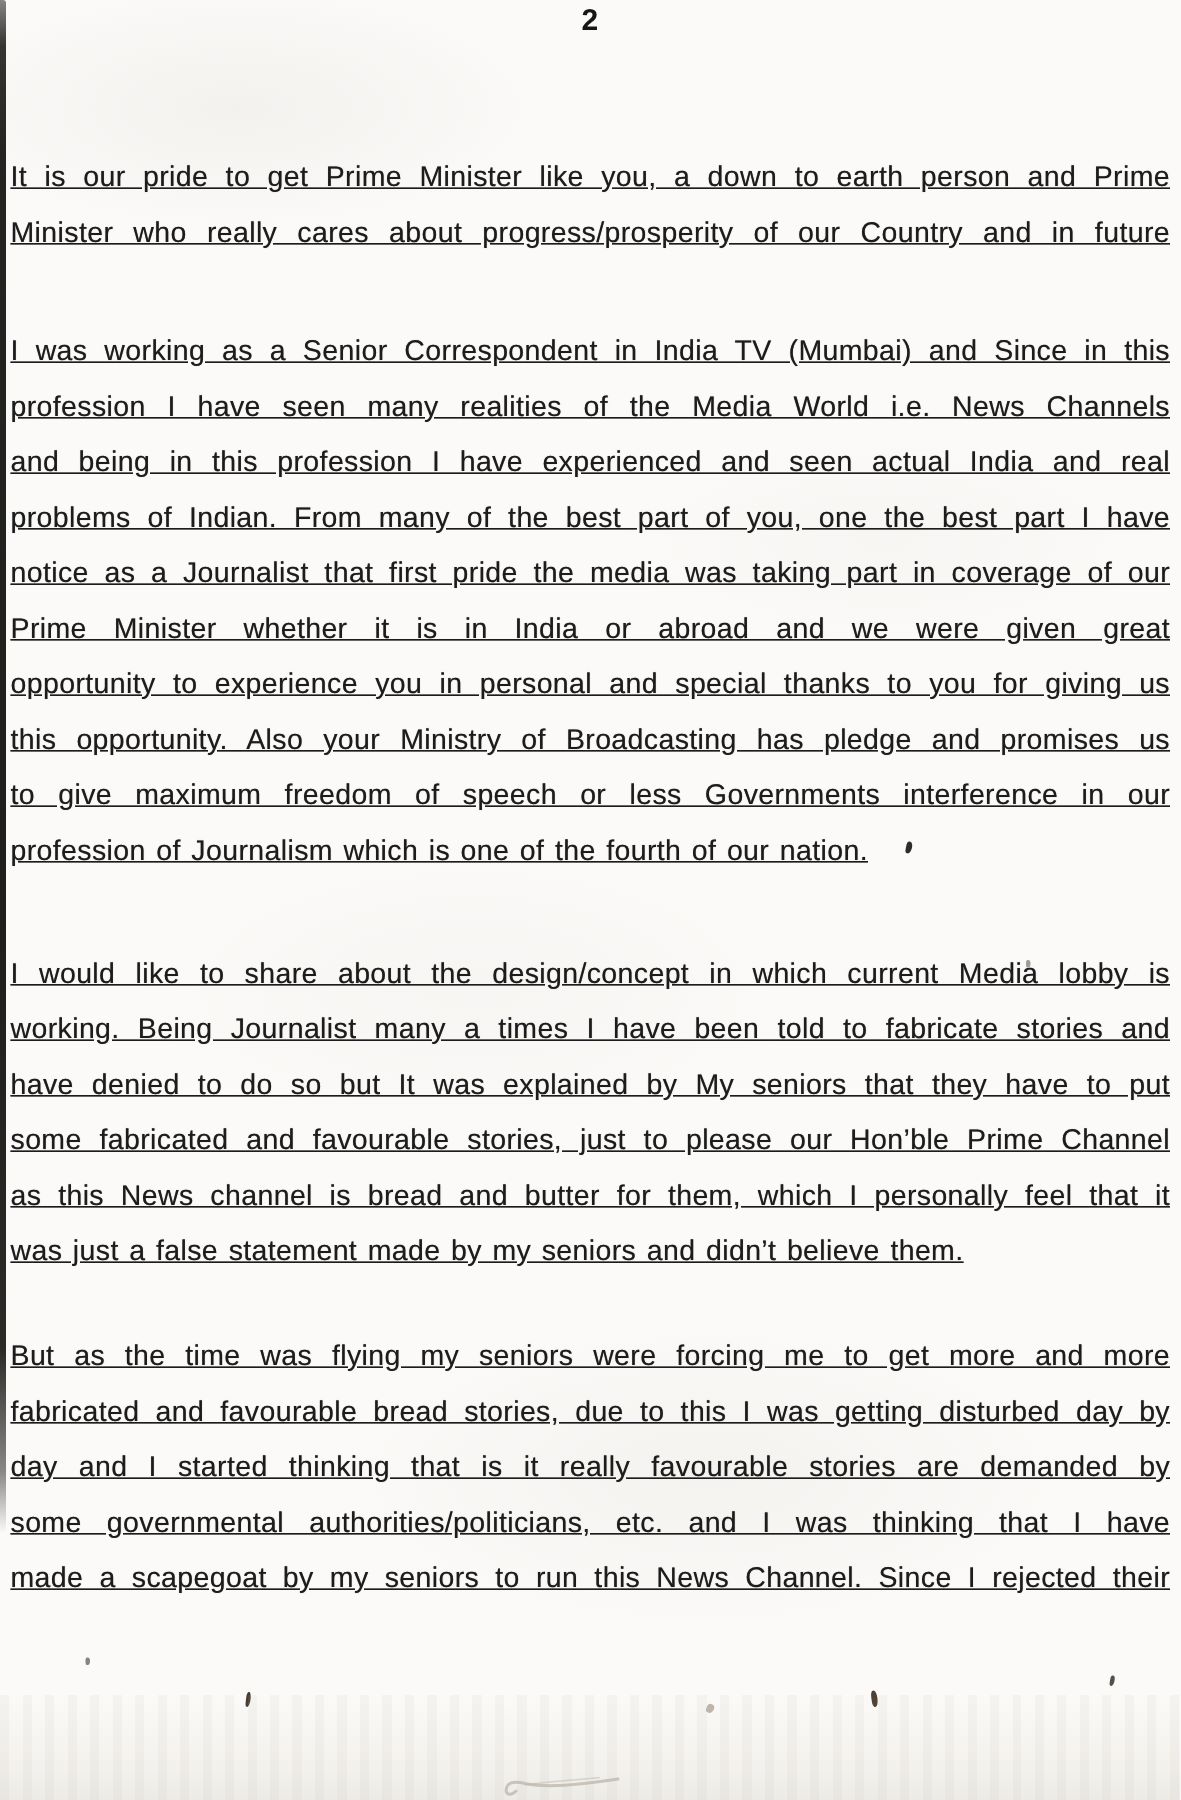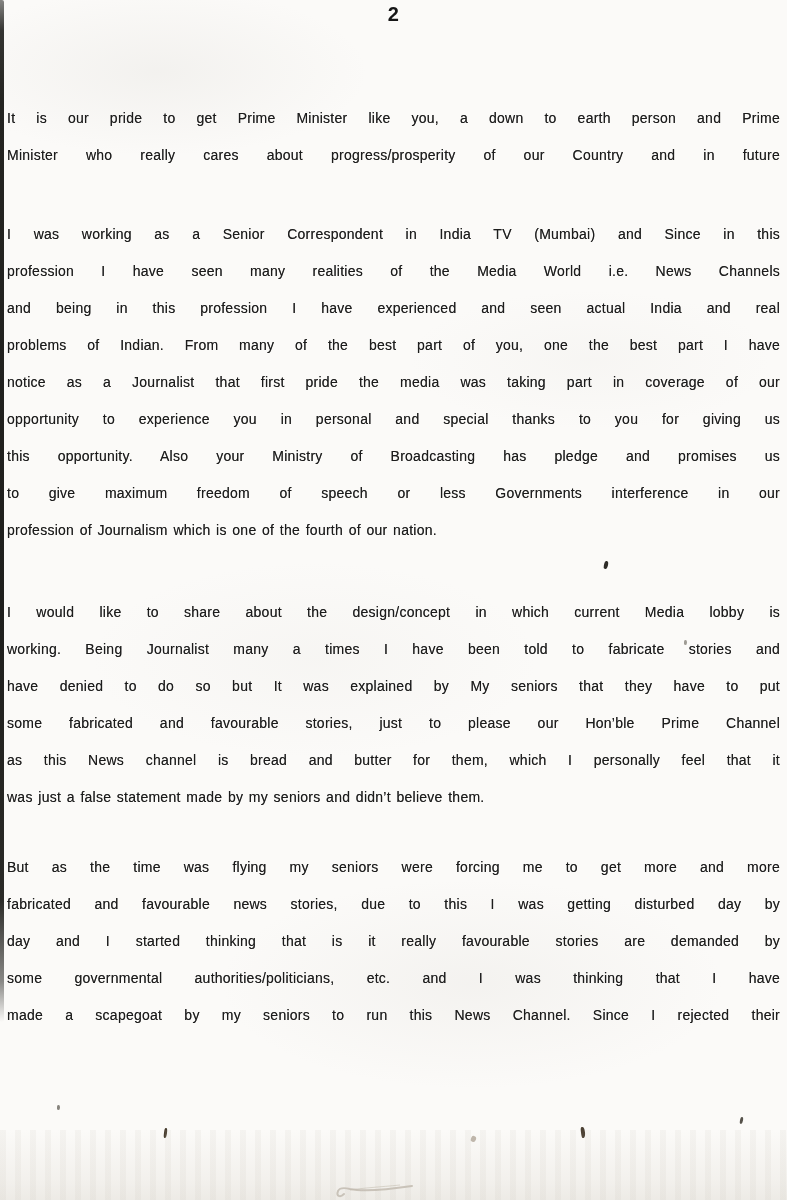--- a/index.html
+++ b/index.html
@@ -35,28 +35,29 @@
   }
 
   .letter-body {
     position: absolute;
     top: 100px;
     left: 7px;
     width: 773px;
   }
 
   .line {
-    font-size: 14px;
+    font-size: 19px;
     line-height: 37px;
     letter-spacing: 0.25px;
     word-spacing: 1.5px;
     text-align: justify;
     text-align-last: justify;
     color: var(--ink);
     text-shadow: 0 0 0.5px rgba(20,20,20,0.6);
+    text-decoration: underline;
   }
   .line.end { text-align-last: left; }
 
   .para + .para { margin-top: 42px; }
   .para:nth-child(3) { margin-top: 45px; }
   .para:nth-child(4) { margin-top: 33px; }
 
   
   .edge-strip {
     position: absolute;
@@ -110,36 +111,37 @@
       <div class="para">
         <div class="line">It is our pride to get Prime Minister like you, a down to earth person and Prime</div>
         <div class="line">Minister who really cares about progress/prosperity of our Country and in future</div>
       </div>
       <div class="para">
         <div class="line">I was working as a Senior Correspondent in India TV (Mumbai) and Since in this</div>
         <div class="line">profession I have seen many realities of the Media World i.e. News Channels</div>
         <div class="line">and being in this profession I have experienced and seen actual India and real</div>
         <div class="line">problems of Indian. From many of the best part of you, one the best part I have</div>
         <div class="line">notice as a Journalist that first pride the media was taking part in coverage of our</div>
+        <div class="line">Prime Minister whether it is in India or abroad and we were given great</div>
         <div class="line">opportunity to experience you in personal and special thanks to you for giving us</div>
         <div class="line">this opportunity. Also your Ministry of Broadcasting has pledge and promises us</div>
         <div class="line">to give maximum freedom of speech or less Governments interference in our</div>
         <div class="line end">profession of Journalism which is one of the fourth of our nation.</div>
       </div>
       <div class="para">
         <div class="line">I would like to share about the design/concept in which current Media lobby is</div>
         <div class="line">working. Being Journalist many a times I have been told to fabricate stories and</div>
         <div class="line">have denied to do so but It was explained by My seniors that they have to put</div>
         <div class="line">some fabricated and favourable stories, just to please our Hon’ble Prime Channel</div>
         <div class="line">as this News channel is bread and butter for them, which I personally feel that it</div>
         <div class="line end">was just a false statement made by my seniors and didn’t believe them.</div>
       </div>
       <div class="para">
         <div class="line">But as the time was flying my seniors were forcing me to get more and more</div>
-        <div class="line">fabricated and favourable news stories, due to this I was getting disturbed day by</div>
+        <div class="line">fabricated and favourable bread stories, due to this I was getting disturbed day by</div>
         <div class="line">day and I started thinking that is it really favourable stories are demanded by</div>
         <div class="line">some governmental authorities/politicians, etc. and I was thinking that I have</div>
         <div class="line">made a scapegoat by my seniors to run this News Channel. Since I rejected their</div>
       </div>
     </div>
 
   <span class="mark mark-interference"></span>
   <span class="mark mark-speck-p3"></span>
   <span class="mark mark-speck-made"></span>
   <span class="mark mark-speck-their"></span>

